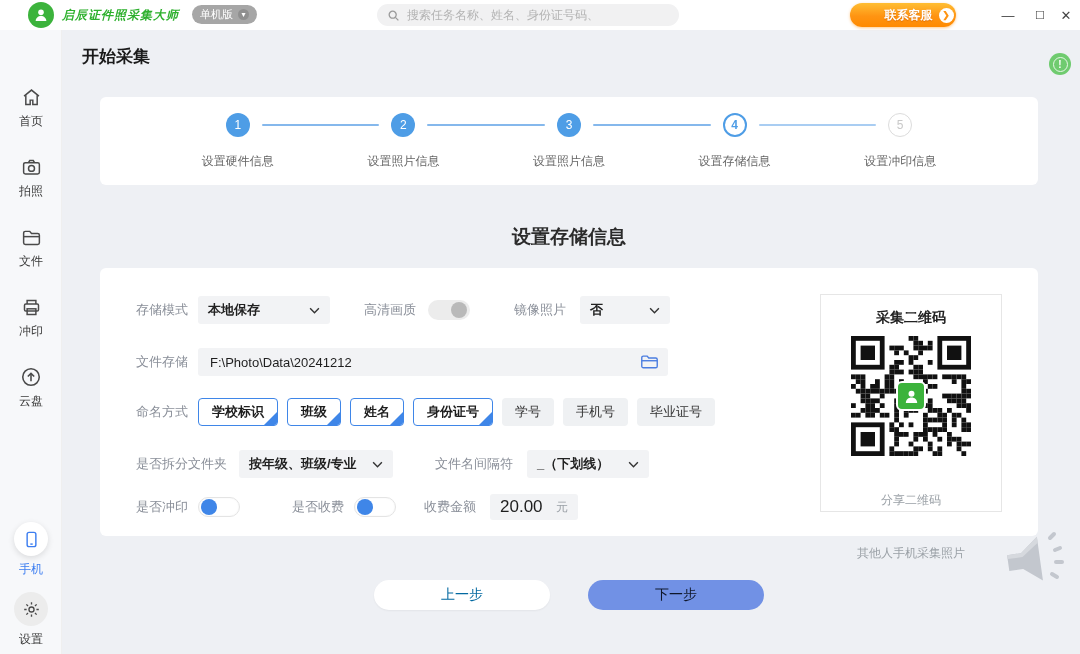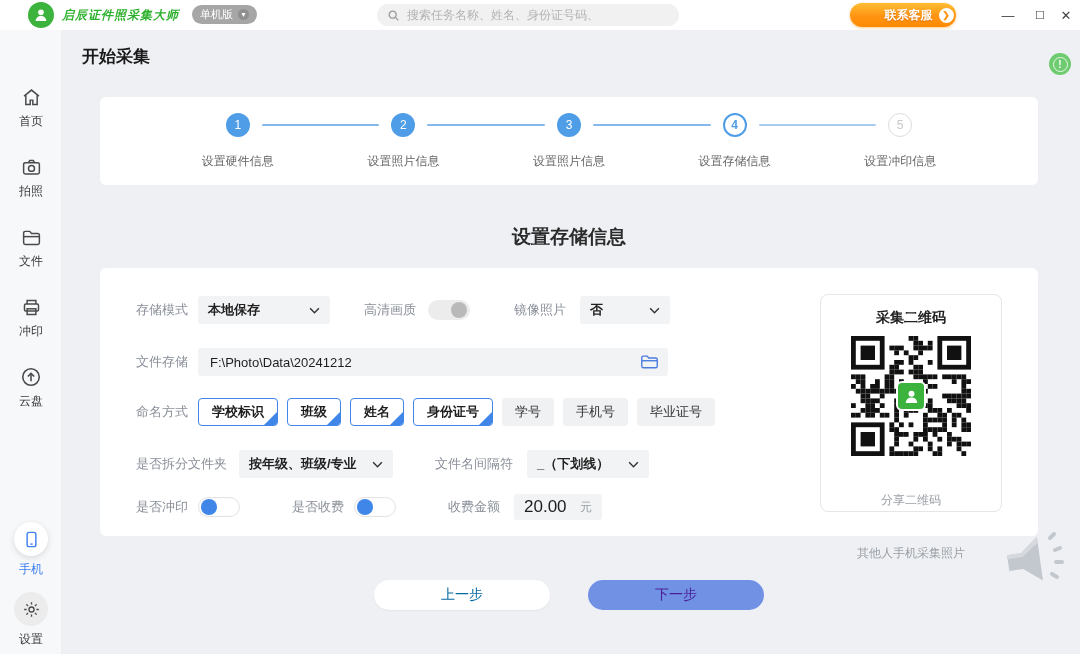--- a/index.html
+++ b/index.html
@@ -67,30 +67,30 @@
   .path-input input { width:100%; height:100%; border:none; outline:none; background:transparent; font-size:13px; color:#1e1e1e; padding:0 36px 0 12px; }
   .path-input .folder { position:absolute; right:9px; top:5px; cursor:pointer; }
   .tag { height:28px; display:flex; align-items:center; padding:0 13px; border-radius:4px; font-size:13px; cursor:pointer; margin-right:9px; position:relative; overflow:hidden; }
   .tag.sel { border:1px solid #3f86e8; background:#fff; color:#1e1e1e; font-weight:bold; }
   .tag.sel::after { content:""; position:absolute; right:0; bottom:0; width:0; height:0; border-left:13px solid transparent; border-bottom:13px solid #3f86e8; }
   .tag.unsel { background:#eff1f3; color:#333; }
   .fee-box { height:26px; background:#f2f3f5; border-radius:3px; display:flex; align-items:center; padding:0 10px; }
   .fee-box input { width:52px; border:none; outline:none; background:transparent; font-size:17px; color:#1e1e1e; text-align:left; }
   .fee-box .unit { font-size:12px; color:#9aa0a6; margin-left:4px; }
 
-  .qr-panel { position:absolute; right:36px; top:26px; width:182px; height:218px; border:1px solid #e6e6e6; border-radius:8px; background:#fff; text-align:center; }
+  .qr-panel { position:absolute; right:36px; top:26px; width:182px; height:218px; border:1px solid #e6e6e6; border-radius:0; background:#fff; text-align:center; }
   .qr-title { margin-top:14px; font-size:14px; font-weight:bold; color:#222; }
   .qr-wrap { position:relative; width:120px; height:120px; margin:9px auto 6px; }
   .qr-logo { position:absolute; left:45px; top:45px; width:30px; height:30px; background:#3cb33c; border:2px solid #fff; border-radius:6px; display:flex; align-items:center; justify-content:center; }
   .qr-cap { font-size:12px; color:#9aa0a6; line-height:17px;margin-top:36px; }
 
   .footer-btns { position:absolute; left:38px; top:550px; width:938px; display:flex; justify-content:center; gap:38px; }
   .btn { width:176px; height:30px; border-radius:16px; display:flex; align-items:center; justify-content:center; font-size:14px; cursor:pointer; }
   .btn.prev { background:#fff; color:#0369a1; box-shadow:0 1px 2px rgba(0,0,0,.05); }
-  .btn.next { background:#7191e5; color:#4c1d95; }
+  .btn.next { background:#7191e5; color:#0f172a; }
 
   .speaker { position:absolute; left:1000px; top:526px; width:70px; height:68px; z-index:20; cursor:pointer; }
 </style>
 </head>
 <body>
 
 <div id="app">
 
   <div class="titlebar">
     <div class="logo">
@@ -304,21 +304,21 @@
 
       <div class="frow" style="top:226px">
         <span class="flabel">是否冲印</span>
         <div class="toggle blue" style="margin-left:10px">
             <div class="knob"></div>
           </div>
         <span class="flabel" style="margin-left:52px">是否收费</span>
         <div class="toggle blue" style="margin-left:10px">
             <div class="knob"></div>
           </div>
-        <span class="flabel" style="margin-left:52px">收费金额</span>
+        <span class="flabel" style="margin-left:28px">收费金额</span>
         <div class="fee-box" style="margin-left:14px">
           <input type="text" value="20.00" style="">
           <span class="unit">元</span>
         </div>
       </div>
 
       <div class="qr-panel">
         <div class="qr-title">采集二维码</div>
         <div class="qr-wrap">
           <svg id="qr-svg" width="120" height="120" viewBox="0 0 120 120">

